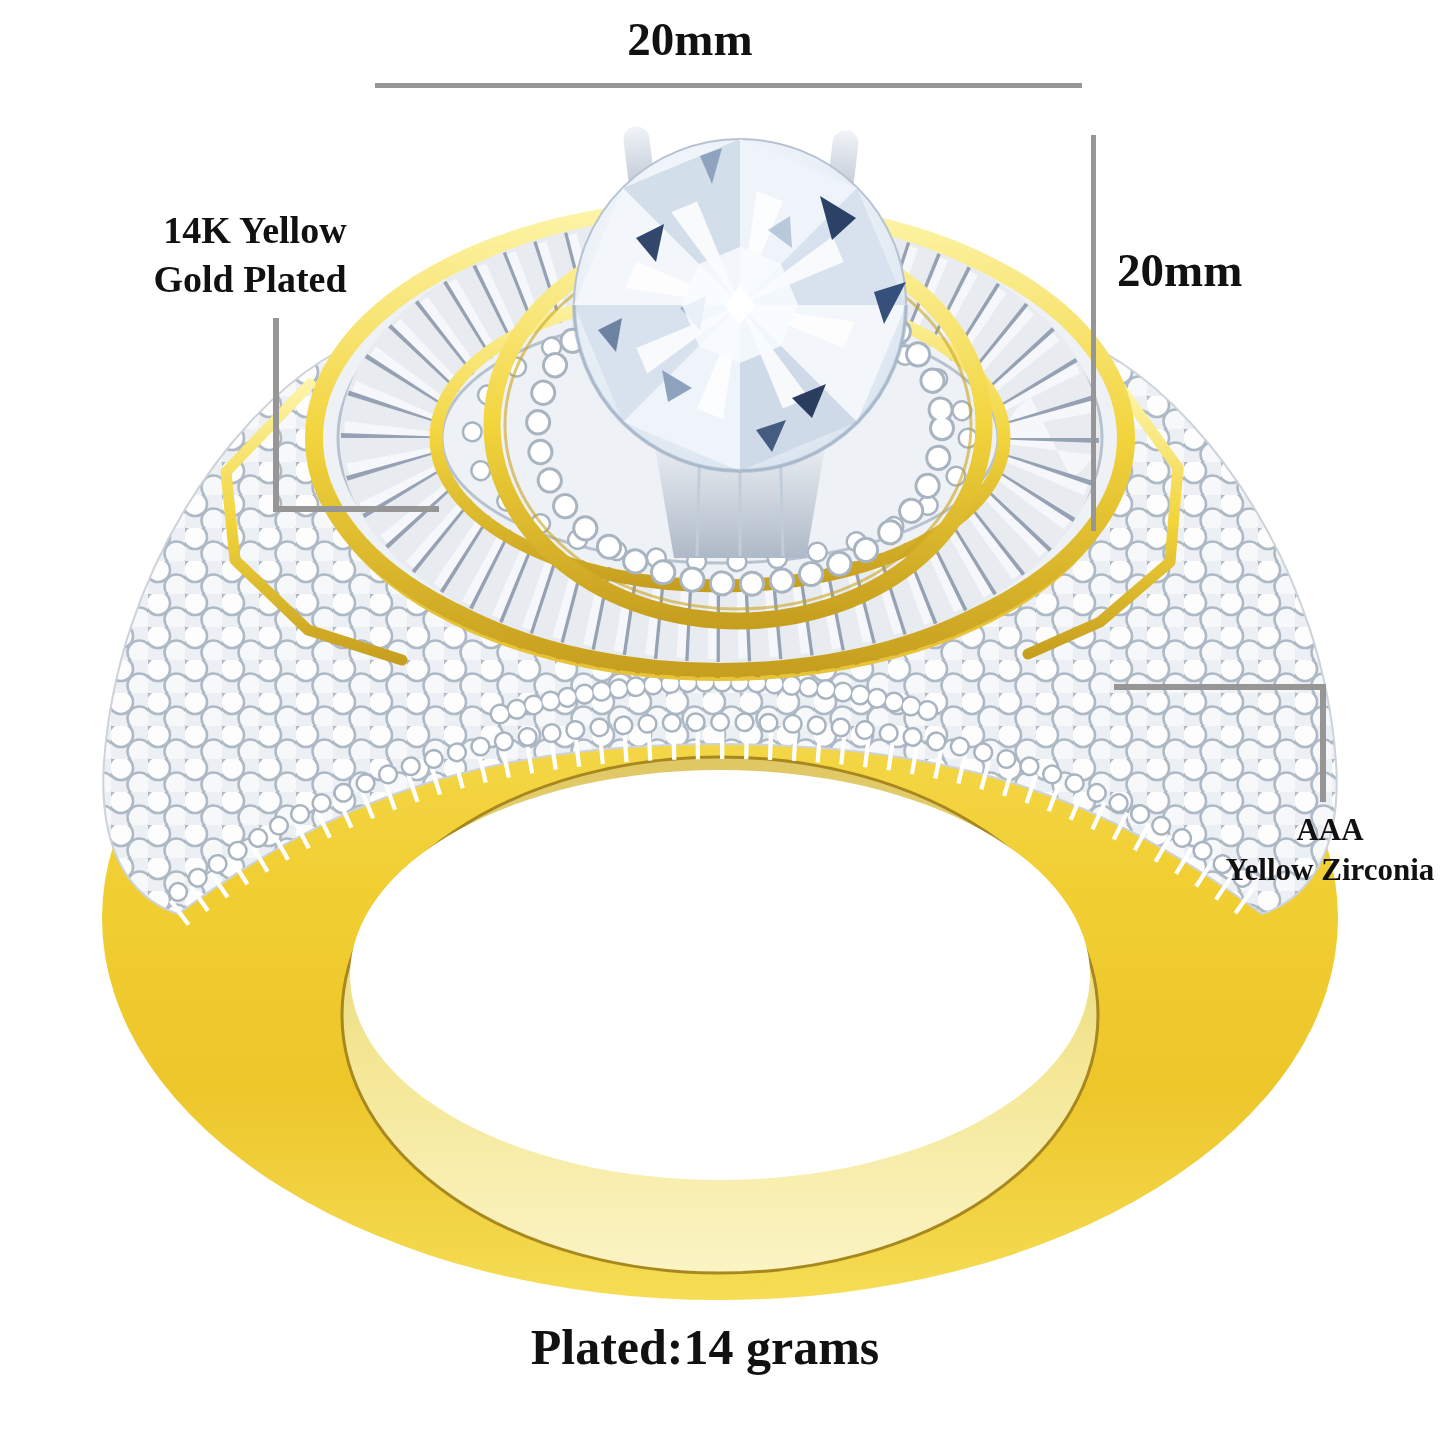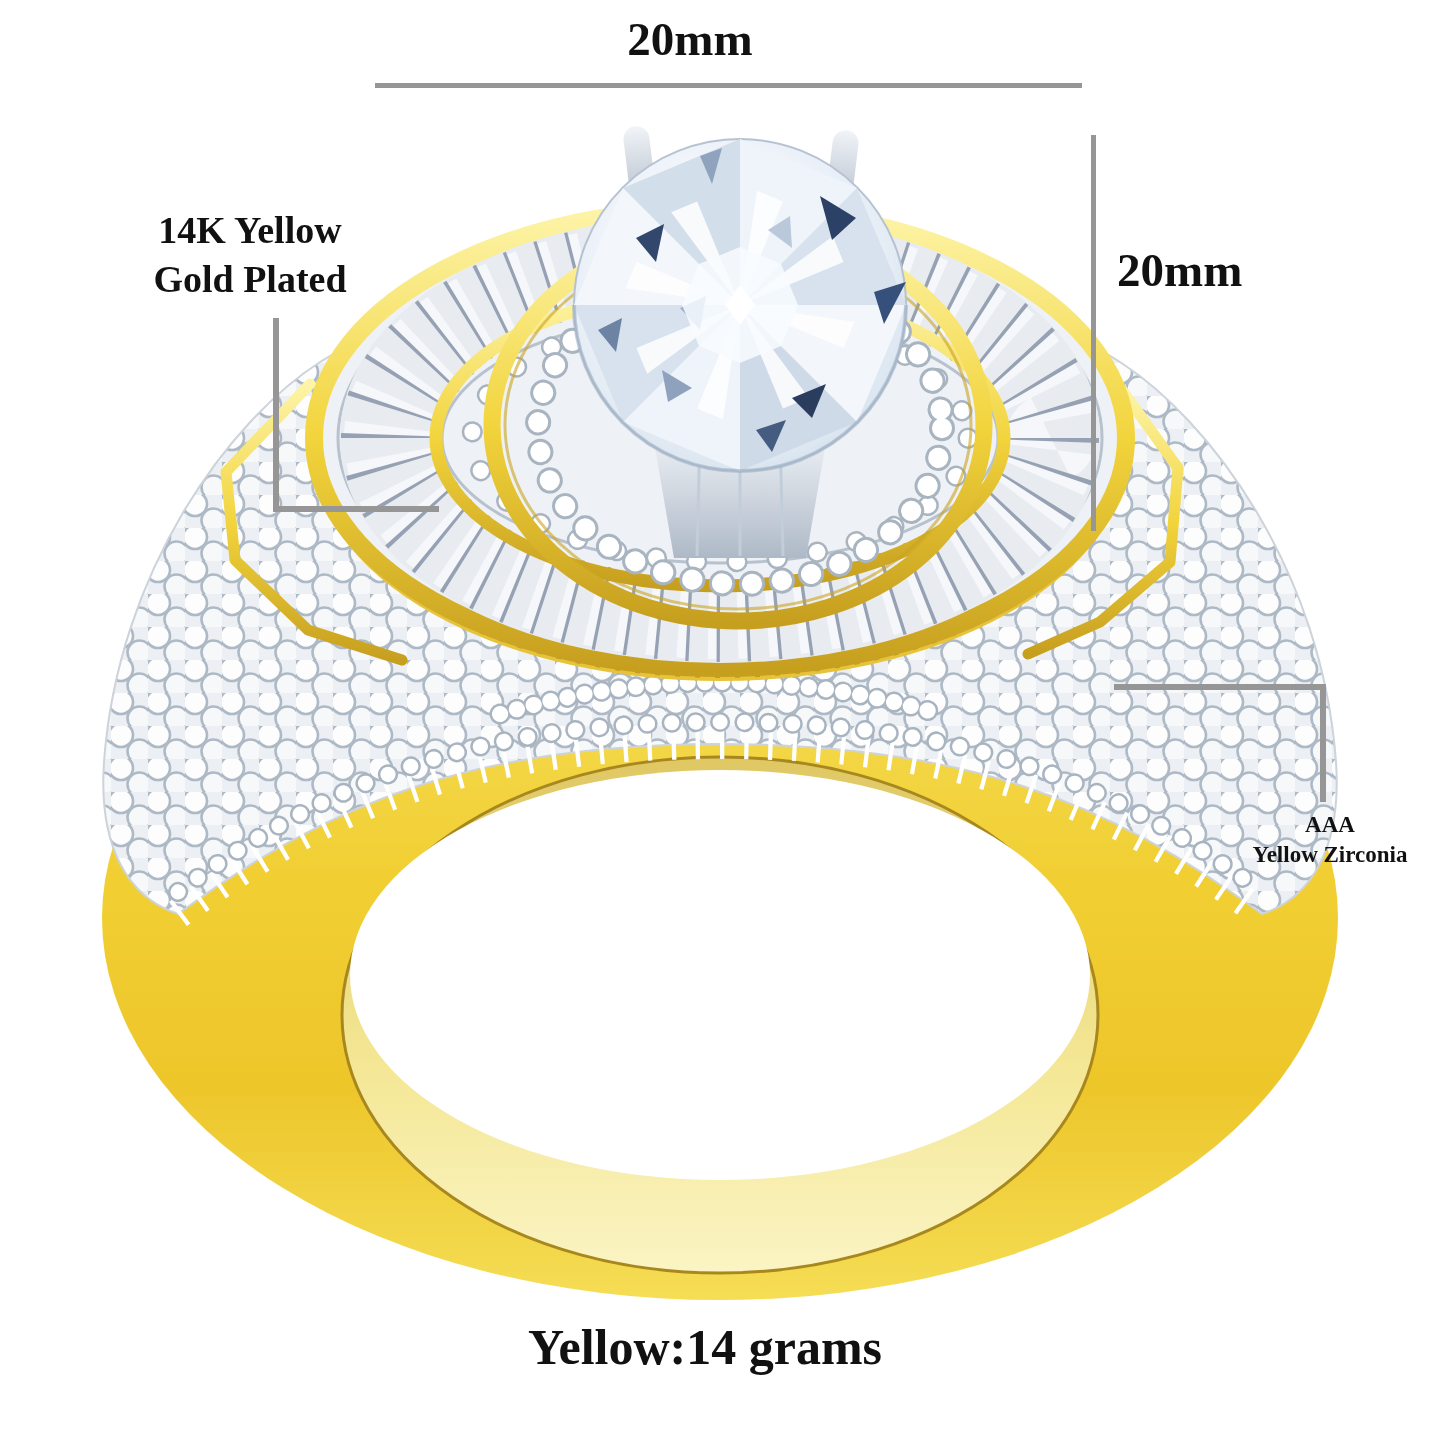--- a/index.html
+++ b/index.html
@@ -5,23 +5,23 @@
   html,body{margin:0;padding:0;}
   body{width:1440px;height:1440px;background:#ffffff;overflow:hidden;
        font-family:"Liberation Serif",serif;}
   .stage{position:relative;width:1316px;height:1440px;background:#fff;}
   .stage svg{position:absolute;left:0;top:0;}
   .dim-line{position:absolute;background:#969696;}
   .lbl{position:absolute;color:#111;font-weight:bold;white-space:nowrap;}
   .lbl-top{left:690px;top:12px;transform:translateX(-50%);font-size:47px;}
   .lbl-right{left:1117px;top:243px;font-size:47px;}
   .lbl-material{left:250px;top:206px;transform:translateX(-50%);
-                font-size:38px;line-height:1.28;text-align:center;}
+                font-size:38px;line-height:1.28;text-align:right;}
   .lbl-stone{left:1330px;top:810px;transform:translateX(-50%);
-             font-size:23px;line-height:1.3;text-align:center;}
+             font-size:31px;line-height:1.3;text-align:center;}
   .lbl-weight{left:705px;top:1318px;transform:translateX(-50%);font-size:50px;}
   .l-top{left:375px;top:83px;width:707px;height:5px;}
   .l-rightv{left:1091px;top:135px;width:5px;height:396px;}
   .l-matv{left:273px;top:318px;width:6px;height:192px;}
   .l-math{left:273px;top:506px;width:166px;height:6px;}
   .l-stoneh{left:1114px;top:684px;width:212px;height:6px;}
   .l-stonev{left:1320px;top:684px;width:6px;height:118px;}
 </style>
 </head>
 <body>
@@ -166,15 +166,15 @@
   <div class="lbl lbl-top">20mm</div>
   <div class="lbl lbl-right">20mm</div>
   <div class="lbl lbl-material">
     <div>14K Yellow</div>
     <div>Gold Plated</div>
   </div>
   <div class="lbl lbl-stone">
     <div>AAA</div>
     <div>Yellow Zirconia</div>
   </div>
-  <div class="lbl lbl-weight">Yellow:14 grams</div>
+  <div class="lbl lbl-weight">Plated:14 grams</div>
 
 </div>
 
 </body></html>

